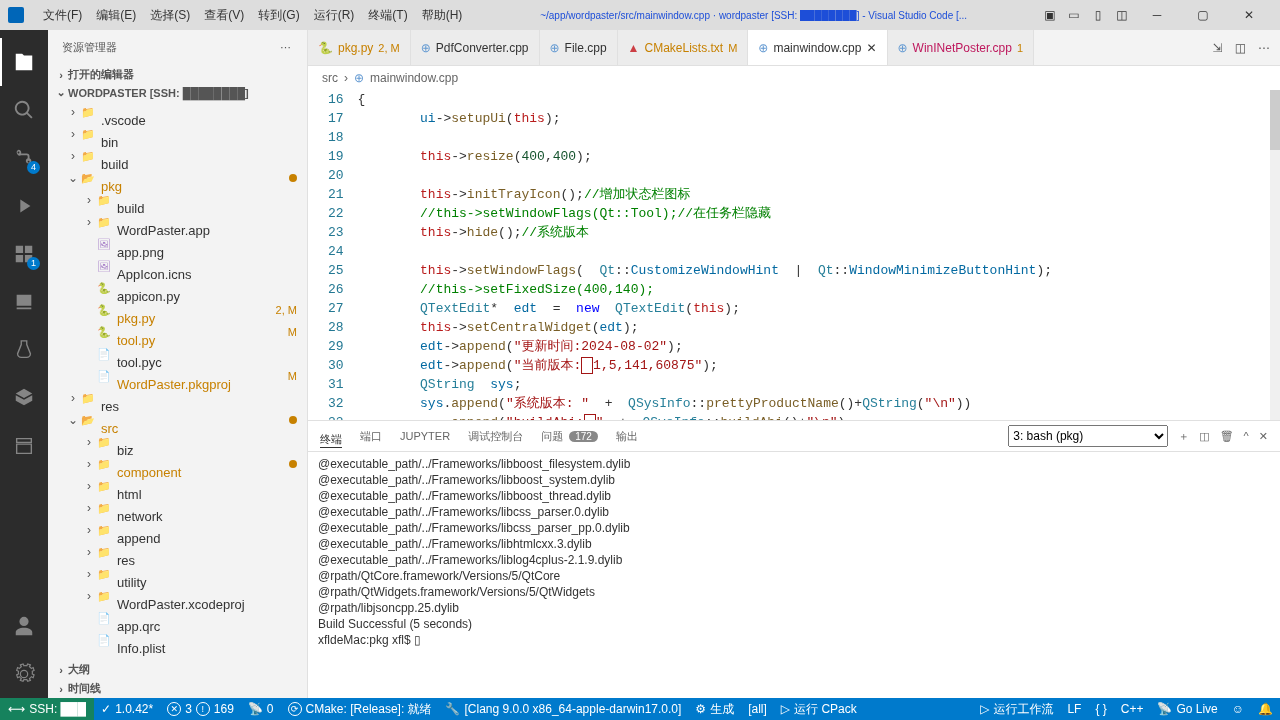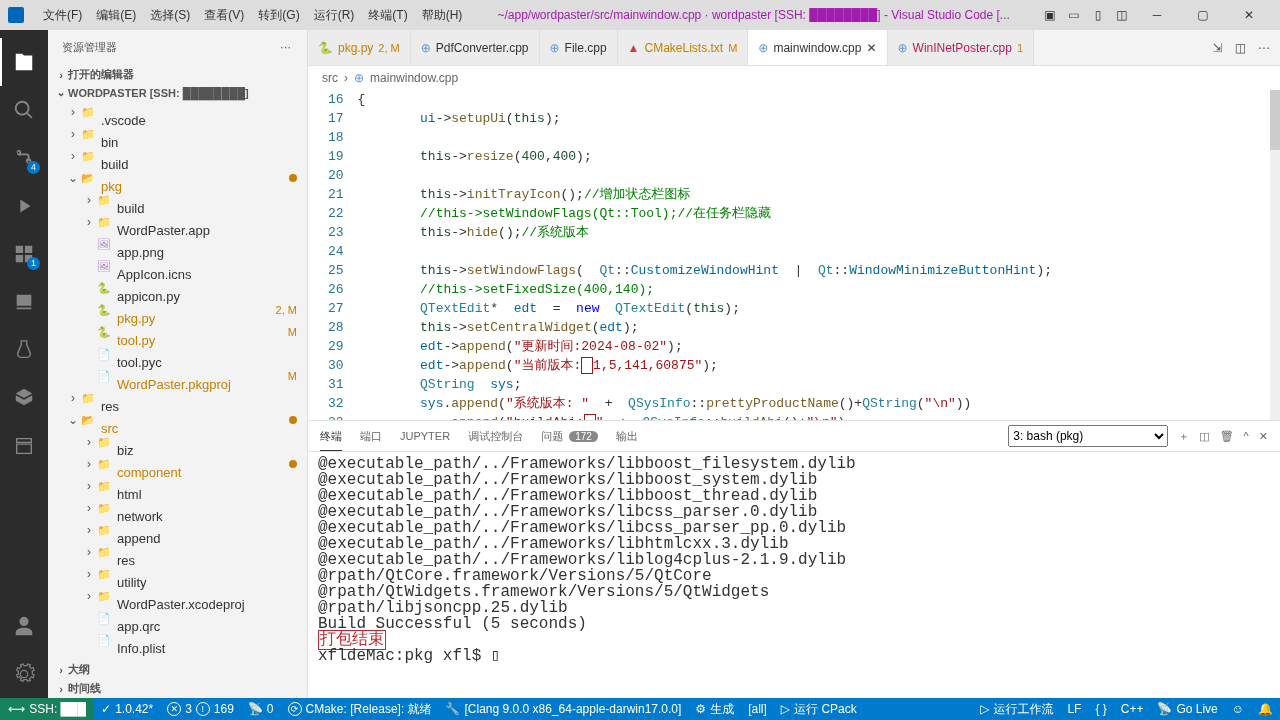--- a/index.html
+++ b/index.html
@@ -2,21 +2,21 @@
 <html><head>
 <meta charset="utf-8">
 <style>
 * { margin: 0; padding: 0; box-sizing: border-box; }
 body { font-family: "Segoe UI", "Microsoft YaHei", sans-serif; font-size: 12px; color: #333; background: #fff; width: 1280px; height: 720px; overflow: hidden; position: relative; }
 
 
 .titlebar { height: 30px; background: #dddddd; display: flex; align-items: center; padding: 0 8px; color: #333; }
 .titlebar .vscode-icon { width: 16px; height: 16px; background: #0066b8; margin-right: 12px; border-radius: 2px; }
 .titlebar .menu-item { padding: 0 7px; font-size: 12px; cursor: default; }
-.titlebar .title { flex: 1; text-align: center; font-size: 12px; color: #a21caf; white-space: nowrap; overflow: hidden; }
+.titlebar .title { flex: 1; text-align: center; font-size: 10px; color: #1d4ed8; white-space: nowrap; overflow: hidden; }
 .titlebar .win-btn { width: 46px; height: 30px; display: flex; align-items: center; justify-content: center; }
 .titlebar .layout-btn { width: 18px; margin: 0 3px; display:flex;align-items:center;justify-content:center; }
 
 
 .main { display: flex; height: calc(100% - 30px - 22px); }
 
 
 .activitybar { width: 48px; background: #2c2c2c; display: flex; flex-direction: column; align-items: center; padding-top: 8px; }
 .act-item { width: 48px; height: 48px; display: flex; align-items: center; justify-content: center; color: #858585; position: relative; }
 .act-item.active { color: #fff; }
@@ -59,32 +59,32 @@
 .code { white-space: pre; flex: 1; position: relative; }
 .minimap { width: 10px; background: #f0f0f0; }
 .mm-thumb { width: 10px; height: 60px; background: #ccc; }
 .k-blue { color: #0000ff; }
 .k-func { color: #795e26; }
 .k-num { color: #14532d; }
 .k-comment { color: #008000; }
 .k-str { color: #a31515; }
 .k-type { color: #267f99; }
 .k-prop { color: #0369a1; }
-.k-this { color: #14532d; }
+.k-this { color: #b91c1c; }
 .boxed { border: 1px solid #a31515; padding: 0 1px; }
 
 
 .panel { height: 278px; border-top: 1px solid #e0e0e0; display: flex; flex-direction: column; background: #fff; }
 .panel-tabs { height: 31px; display: flex; align-items: center; padding: 0 12px; font-size: 11px; gap: 18px; color: #666; border-bottom: 1px solid #e0e0e0; }
 .panel-tab { }
-.panel-tab.active { color: #333; border-bottom: 1px solid #333; padding-bottom: 6px; margin-bottom: -7px; }
+.panel-tab.active { color: #333; border-bottom: 1px solid #333; padding-bottom: 0; margin-bottom: -7px; }
 .panel-tab .badge { background: #888; color: #fff; border-radius: 9px; padding: 0 6px; font-size: 10px; margin-left: 3px; }
 .panel-right { margin-left: auto; display: flex; align-items: center; gap: 10px; }
 .panel-right select { font-size: 12px; height: 22px; width: 160px; }
-.term-body { flex: 1; padding: 4px 10px; font-family: Liberation Mono, monospace; font-size: 16px; line-height: 16px; color: #333; overflow: hidden; }
+.term-body { flex: 1; padding: 4px 10px; font-family: Liberation Sans, sans-serif; font-size: 12px; line-height: 16px; color: #333; overflow: hidden; }
 .term-body .hl { color: #bd2d2d; border: 1px solid #c23; padding: 0 1px; }
 
 
 .statusbar { position: absolute; bottom: 0; left: 0; right: 0; height: 22px; background: #007acc; color: #fff; display: flex; align-items: center; font-size: 12px; }
 .sb-remote { background: #16825d; height: 100%; display: flex; align-items: center; padding: 0 8px; gap: 4px; }
 .sb-item { padding: 0 7px; display: flex; align-items: center; gap: 4px; height: 100%; white-space: nowrap; }
 .sb-item .circ { display:inline-flex;width:14px;height:14px;border:1px solid #fff;border-radius:50%;align-items:center;justify-content:center;font-size:9px; }
 .sb-spacer { flex: 1; }
 
 svg { fill: currentColor; }
@@ -431,21 +431,20 @@
 <div>@executable_path/../Frameworks/libboost_system.dylib</div>
 <div>@executable_path/../Frameworks/libboost_thread.dylib</div>
 <div>@executable_path/../Frameworks/libcss_parser.0.dylib</div>
 <div>@executable_path/../Frameworks/libcss_parser_pp.0.dylib</div>
 <div>@executable_path/../Frameworks/libhtmlcxx.3.dylib</div>
 <div>@executable_path/../Frameworks/liblog4cplus-2.1.9.dylib</div>
 <div>@rpath/QtCore.framework/Versions/5/QtCore</div>
 <div>@rpath/QtWidgets.framework/Versions/5/QtWidgets</div>
 <div>@rpath/libjsoncpp.25.dylib</div>
 <div>Build Successful (5 seconds)</div>
-<div><span class="hl">打包结束</span></div>
 <div>xfldeMac:pkg xfl$ ▯</div>
       </div>
     </div>
   </div>
 </div>
 
 <div class="statusbar">
   <div class="sb-remote">
       <span>⟷</span>
       <span>SSH: ███</span>

